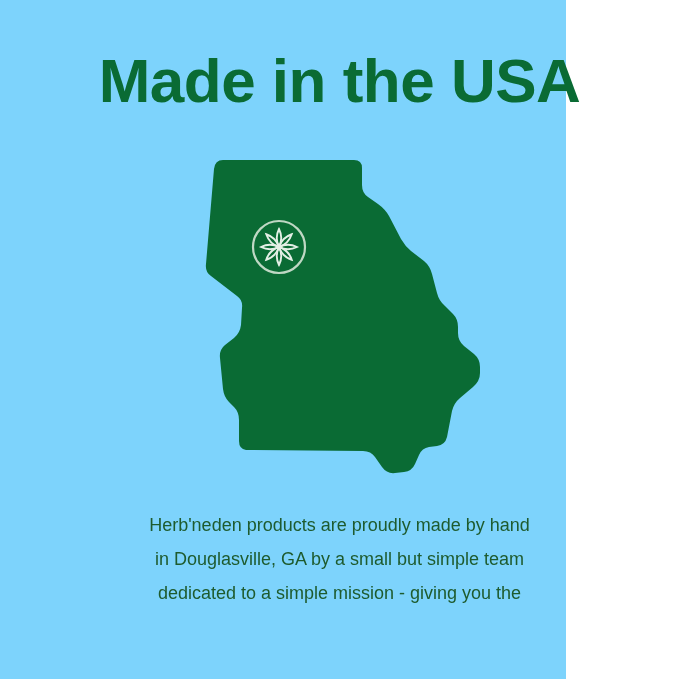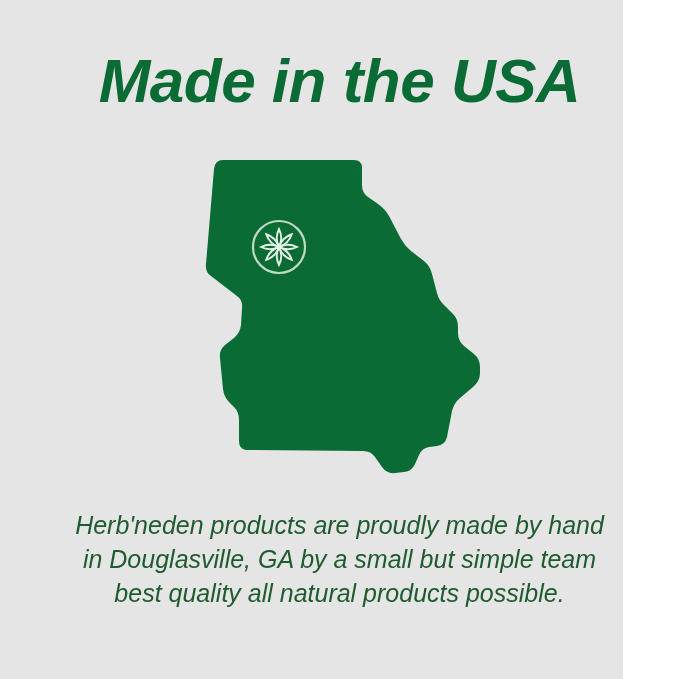--- a/index.html
+++ b/index.html
@@ -7,25 +7,24 @@
     padding: 0;
   }
   body {
     width: 679px;
     height: 679px;
     overflow: hidden;
     font-family: "Liberation Sans", sans-serif;
   }
   #card {
     position: relative;
-    width: 623px;
+    width: 566px;
     height: 679px;
-    background: #e5e5e5;
+    background: #7dd3fc;
     box-sizing: border-box;
-    font-style: italic;
   }
   #headline {
     position: absolute;
     left: 0;
     top: 48px;
     width: 679px;
     text-align: center;
     color: #0A6B34;
     font-family: "Liberation Sans", sans-serif;
     font-weight: bold;
@@ -49,21 +48,21 @@
     overflow: visible;
   }
   #body-copy {
     position: absolute;
     left: 58px;
     top: 508px;
     width: 563px;
     text-align: center;
     color: #1E5B2E;
     font-family: "Liberation Sans", sans-serif;
-    font-size: 25px;
+    font-size: 18px;
     line-height: 34px;
     font-weight: normal;
   }
   #body-copy .ln {
     display: block;
     white-space: nowrap;
   }
 </style>
 </head>
 <body>
@@ -152,16 +151,16 @@
             <path d="M 0 0 Q 4.5 -9 0 -18 Q -4.5 -9 0 0 Z"></path>
           </g>
         </g>
       </g>
     </svg>
   </div>
 
   <div id="body-copy">
     <span class="ln">Herb'neden products are proudly made by hand</span>
     <span class="ln">in Douglasville, GA by a small but simple team</span>
-    <span class="ln">best quality all natural products possible.</span>
+    <span class="ln">dedicated to a simple mission - giving you the</span>
   </div>
 
 </div>
 
 </body></html>

